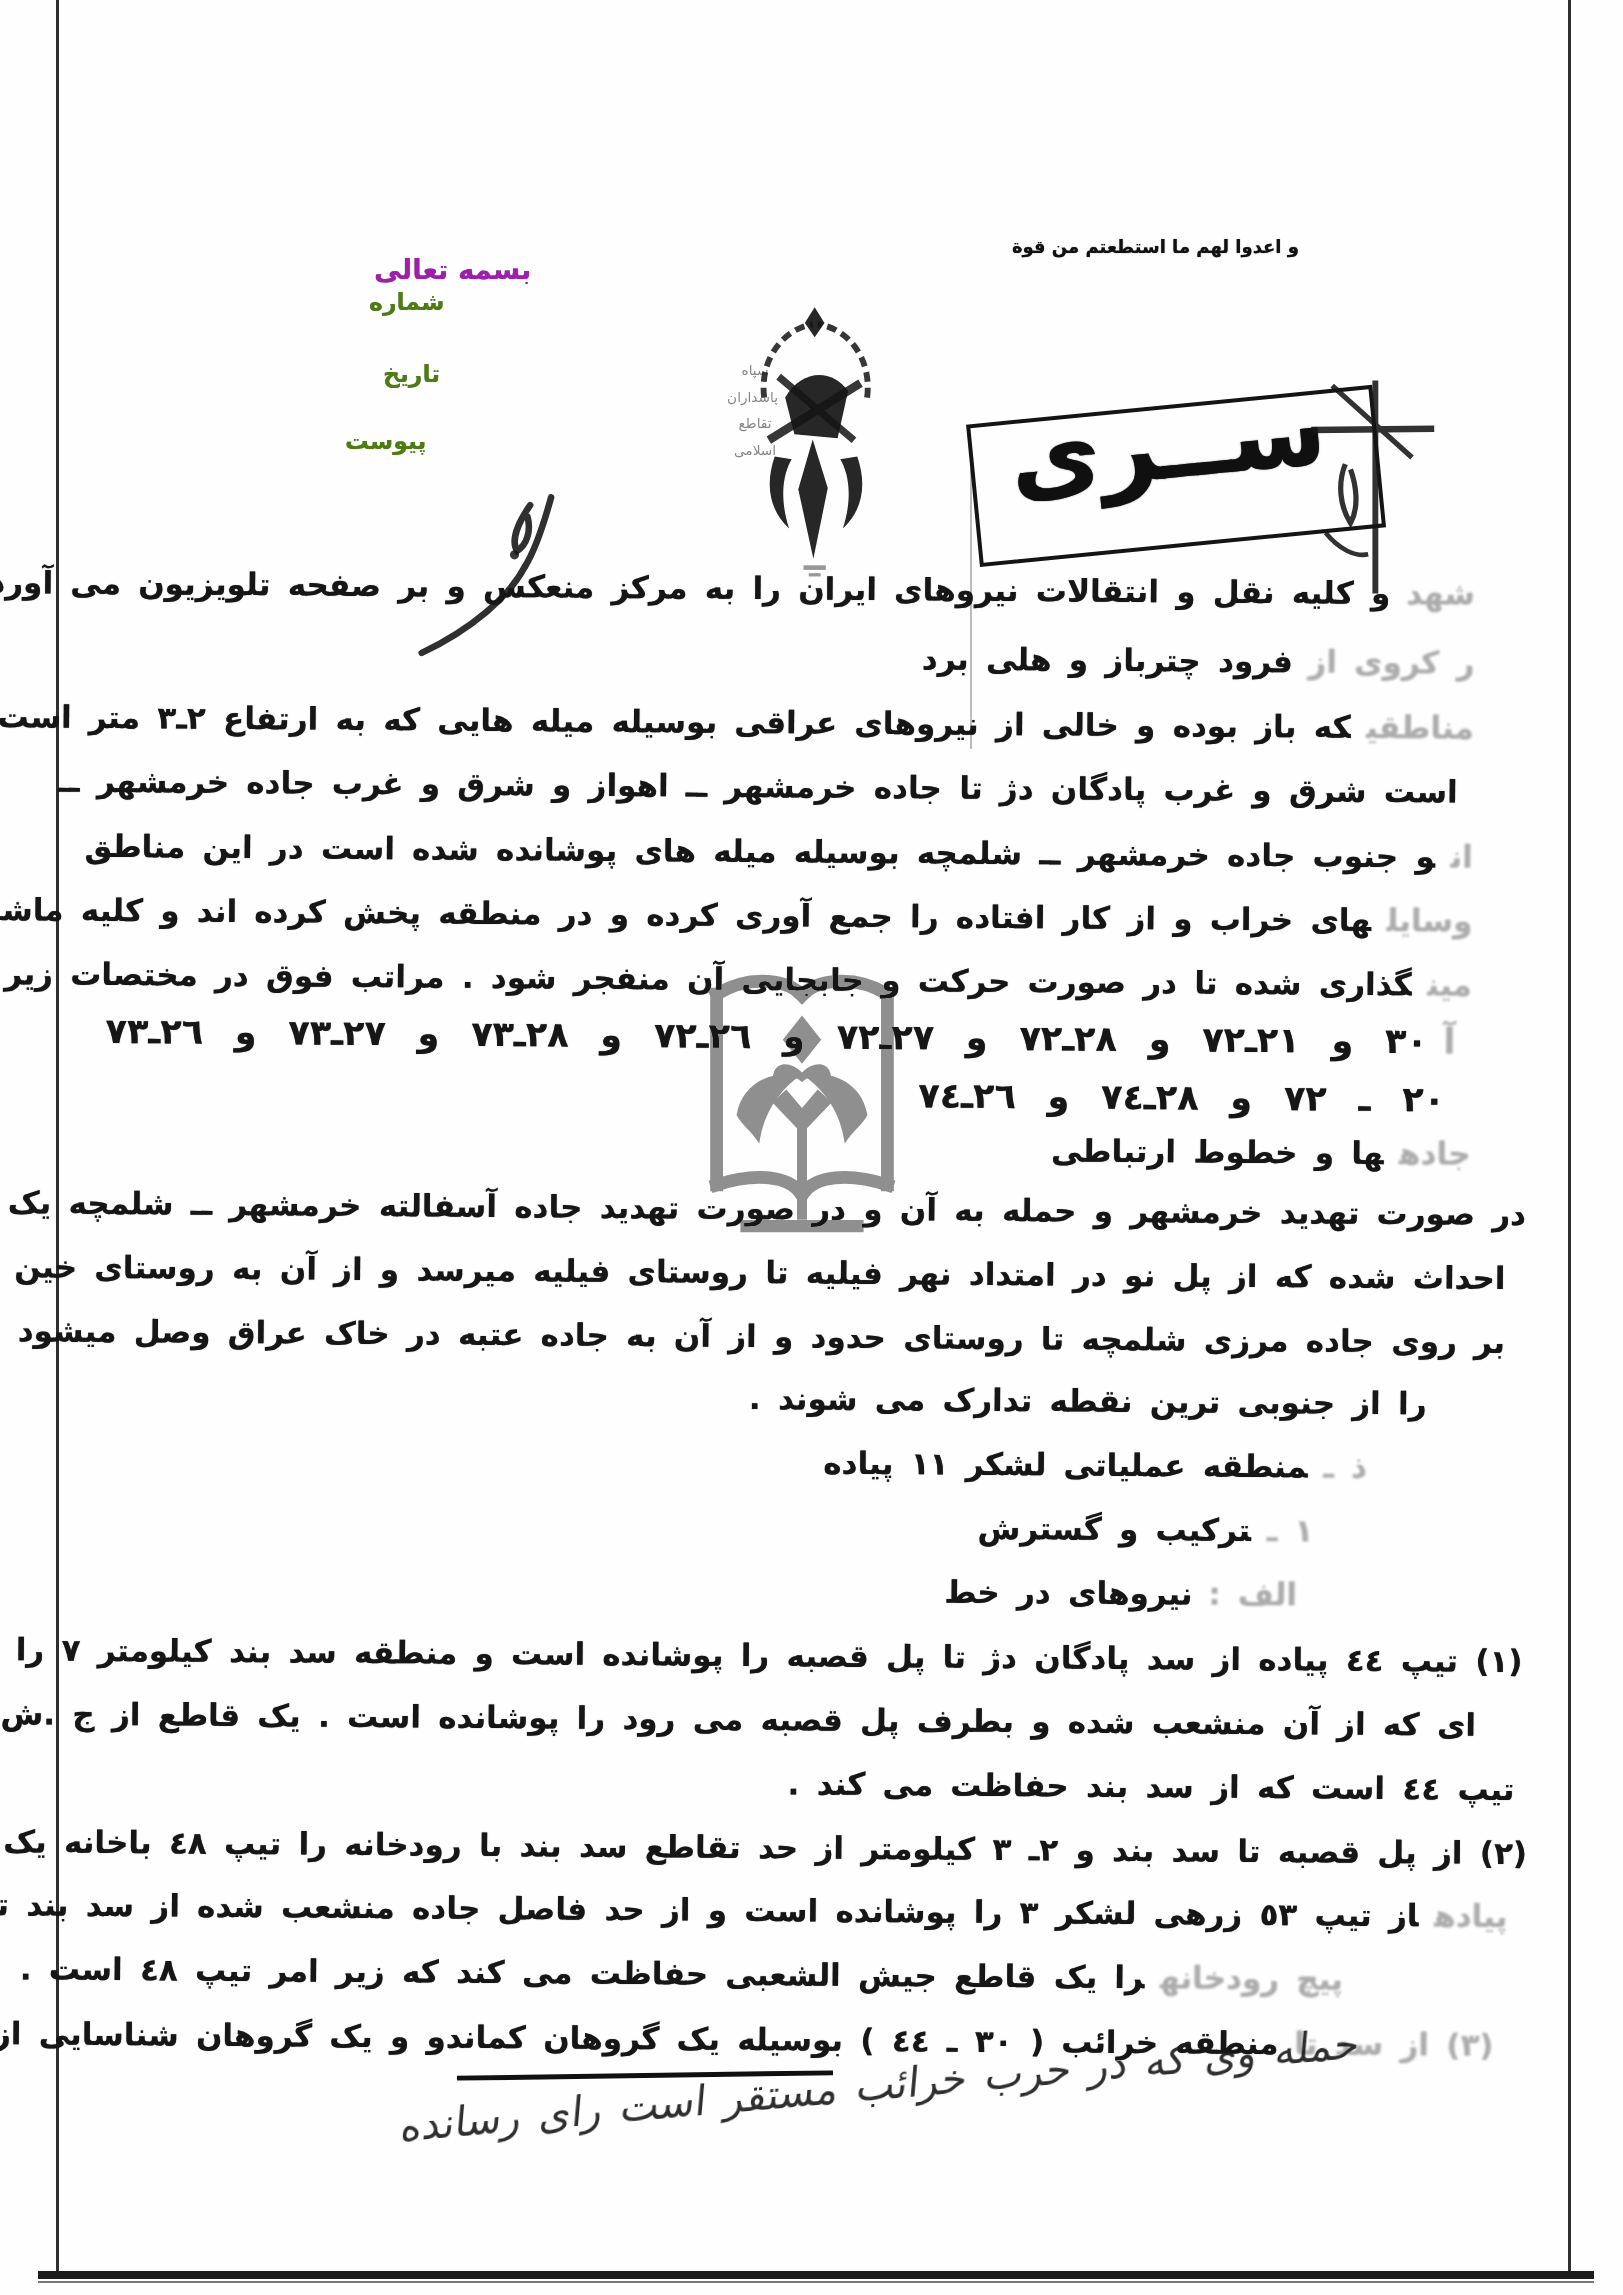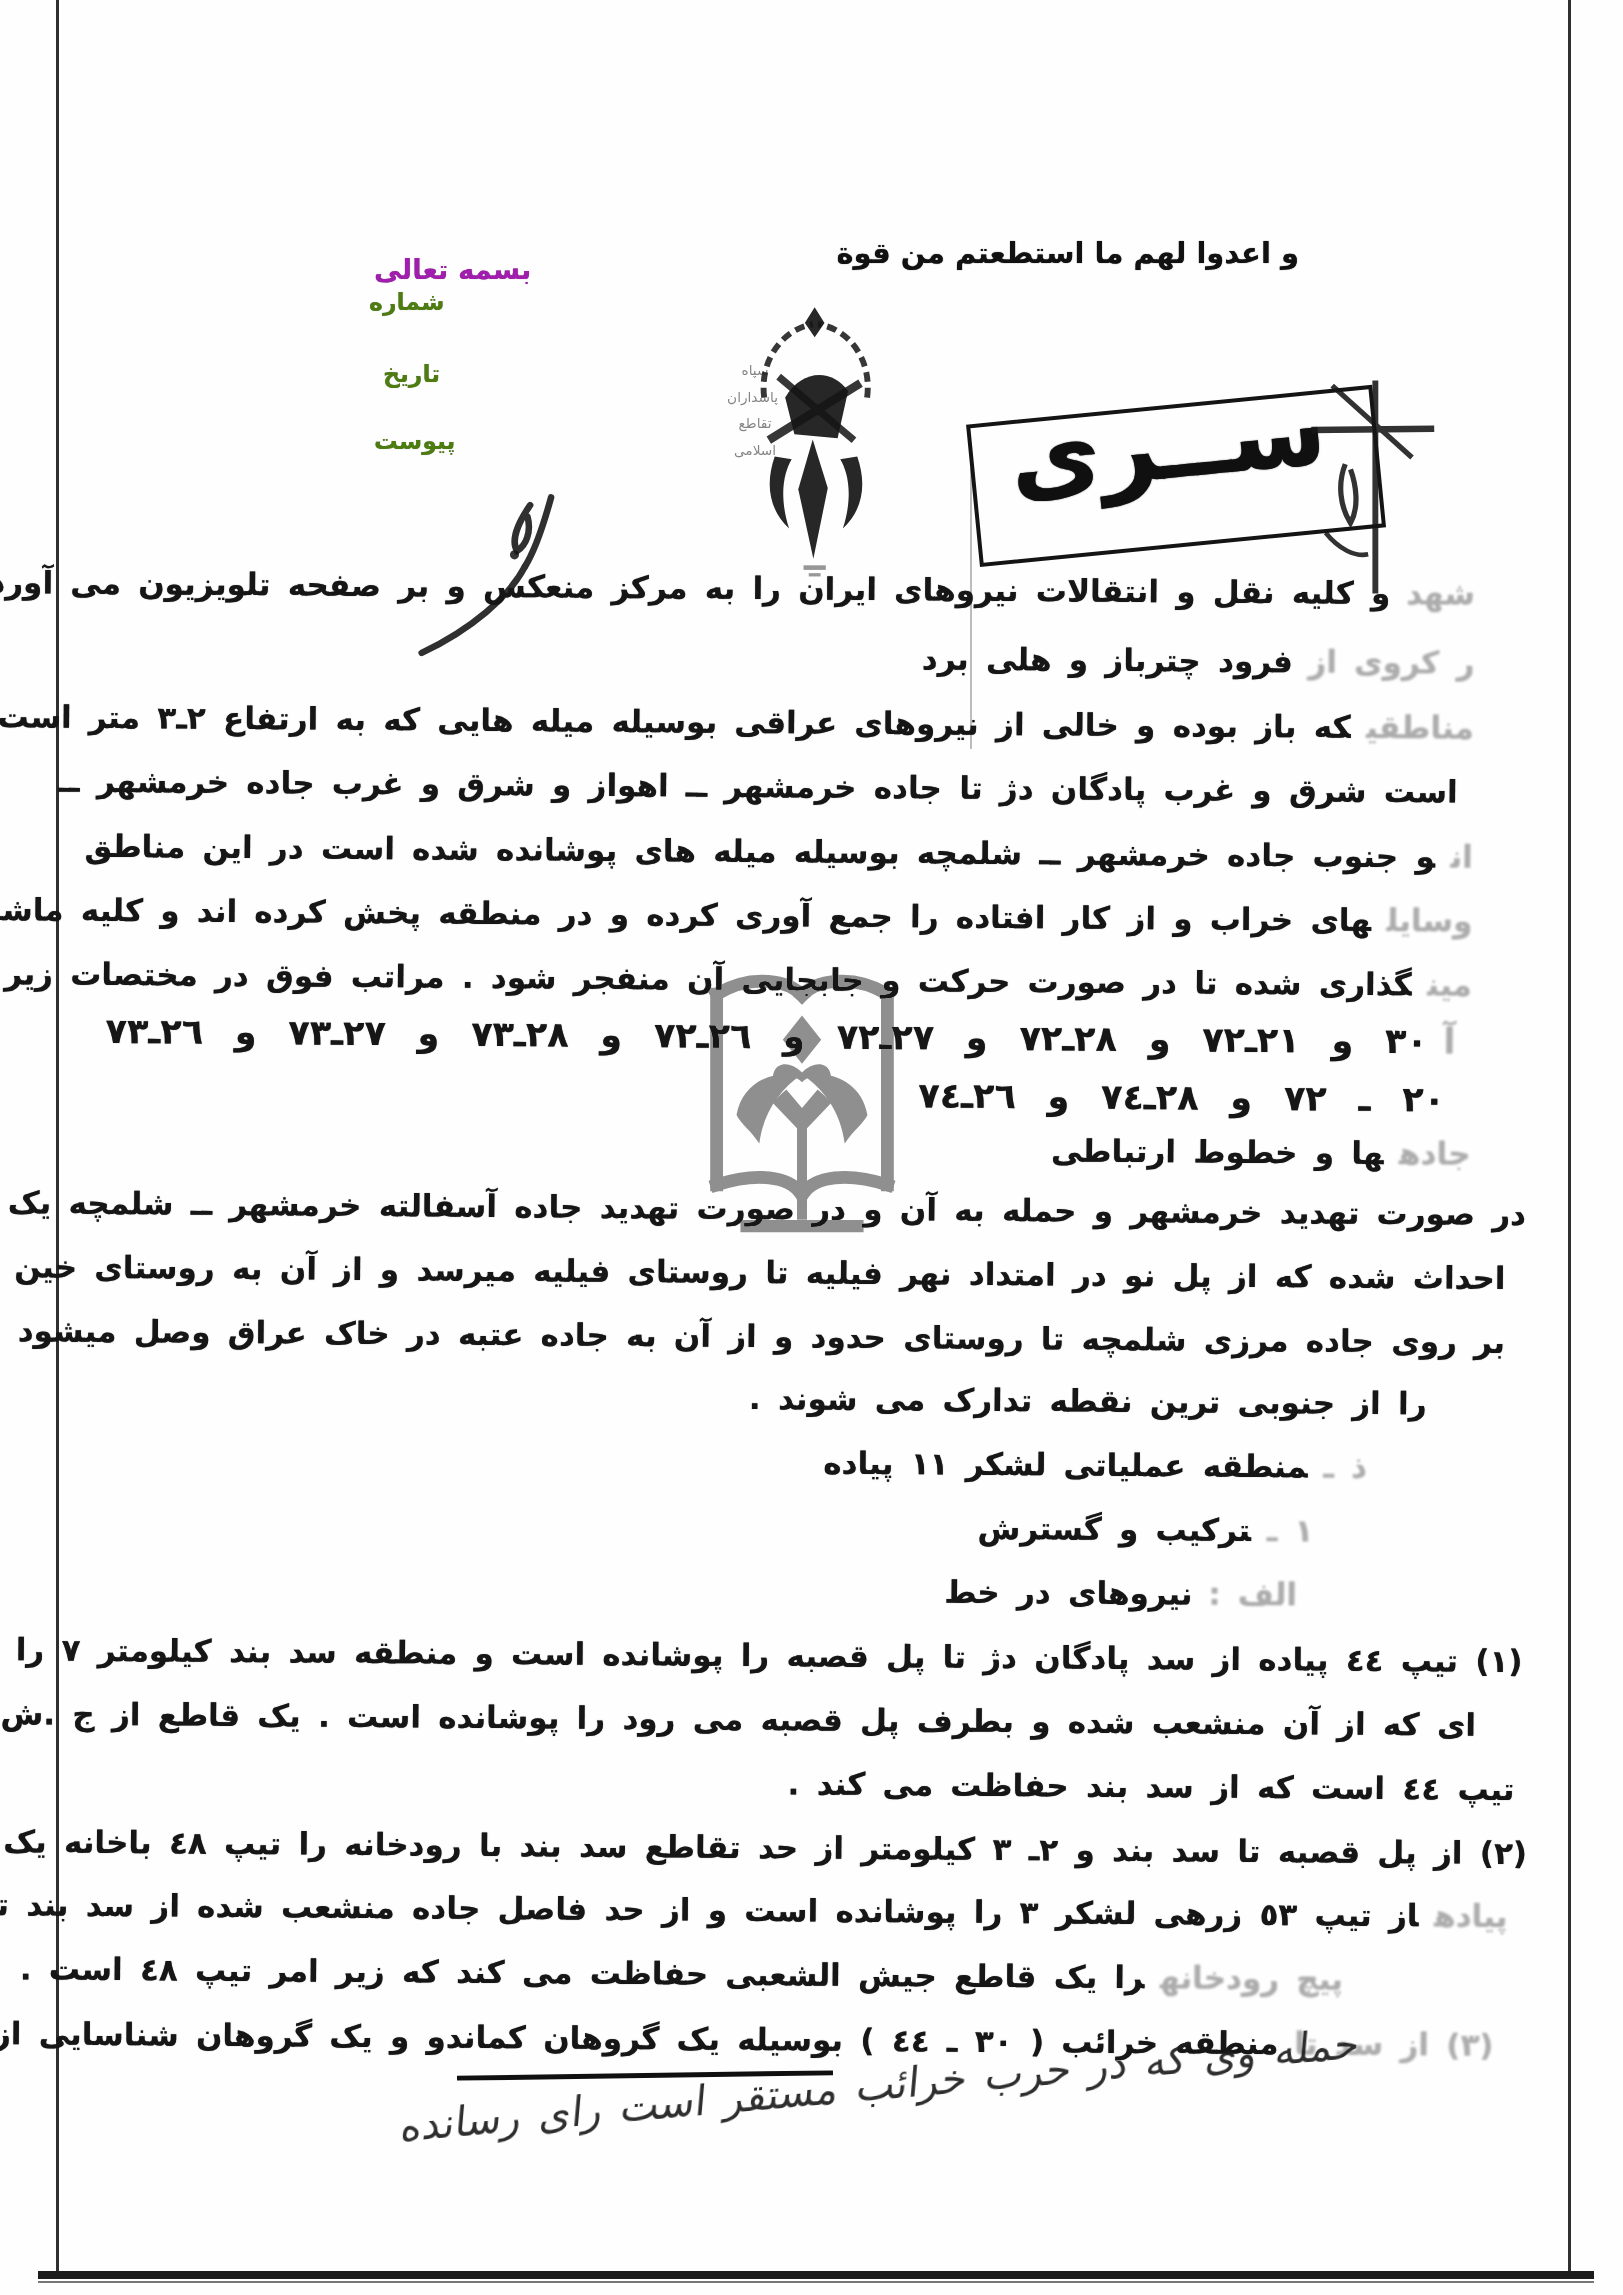--- a/index.html
+++ b/index.html
@@ -14,21 +14,21 @@
   .vline.right{left:1568px;top:0;height:2273px;}
   .bottom-bar{position:absolute;left:38px;top:2271px;width:1556px;height:7.9px;background:#1c1c1c;}
   .bottom-bar2{position:absolute;left:38px;top:2281px;width:1556px;height:2px;background:#777;}
   .fold-line{position:absolute;left:970px;top:468px;width:2px;height:281px;background:#6d6d6d;opacity:.45;}
 
   
   .hlabel{position:absolute;font-size:23.6px;font-weight:700;color:#4d7c0f;letter-spacing:0.7px;
           text-shadow:0 0 0.7px rgba(0,0,0,.5);margin-left:43px;}
   .bismillah{position:absolute;left:374px;top:253px;font-size:27.5px;font-weight:700;color:#a21caf;
           text-shadow:0 0 0.7px rgba(0,0,0,.6);}
-  .verse{position:absolute;right:324px;top:236px;font-size:29px;font-weight:700;color:#111;
+  .verse{position:absolute;right:324px;top:236px;font-size:18px;font-weight:700;color:#111;
           letter-spacing:0.7px;text-shadow:0 0 1px rgba(0,0,0,.8);}
   .orgtitle{position:absolute;right:243px;top:283px;font-size:42px;font-weight:700;color:#0d0d0d;
           letter-spacing:0.7px;text-shadow:0 0 1px rgba(0,0,0,.8);}
   .emblem{position:absolute;left:738px;top:298px;width:154px;height:285px;}
   .emblem-caption{position:absolute;left:732px;top:357px;width:46px;font-size:13.7px;line-height:1.95;
           color:#222;opacity:.55;text-align:center;filter:blur(0.4px);}
 
   
   .stamp{position:absolute;left:980px;top:424px;width:400px;height:135px;
          border:4.6px solid #141414;transform:rotate(-5.6deg);transform-origin:left bottom;}
@@ -63,21 +63,21 @@
 <div class="page">
 
   <div class="vline left"></div>
   <div class="vline right"></div>
   <div class="bottom-bar"></div>
   <div class="bottom-bar2"></div>
   <div class="fold-line"></div>
 
   <div class="hlabel" style="left:326px;top:288px;">شماره</div>
   <div class="hlabel" style="left:340px;top:360px;">تاریخ</div>
-  <div class="hlabel" style="left:331px;top:427px;">پیوست</div>
+  <div class="hlabel" style="left:302px;top:427px;">پیوست</div>
   <div class="bismillah">بسمه تعالی</div>
   <div class="verse">و اعدوا لهم ما استطعتم من قوة</div>
 
   <svg class="emblem" viewBox="0 0 235 435">
     <g fill="#151515" stroke="none" opacity="0.92">
       <path d="M117,14 l15,24 -15,22 -15,-22 z"></path>
       <path d="M72,152 C96,110 142,106 168,142 L152,214 L86,208 Z"></path>
       <path d="M114,216 L92,292 L115,398 L137,290 Z"></path>
       <path d="M56,242 C42,282 46,322 78,352 C62,302 70,266 82,246 Z"></path>
       <path d="M182,242 C196,282 192,322 160,352 C176,302 168,266 156,246 Z"></path>

